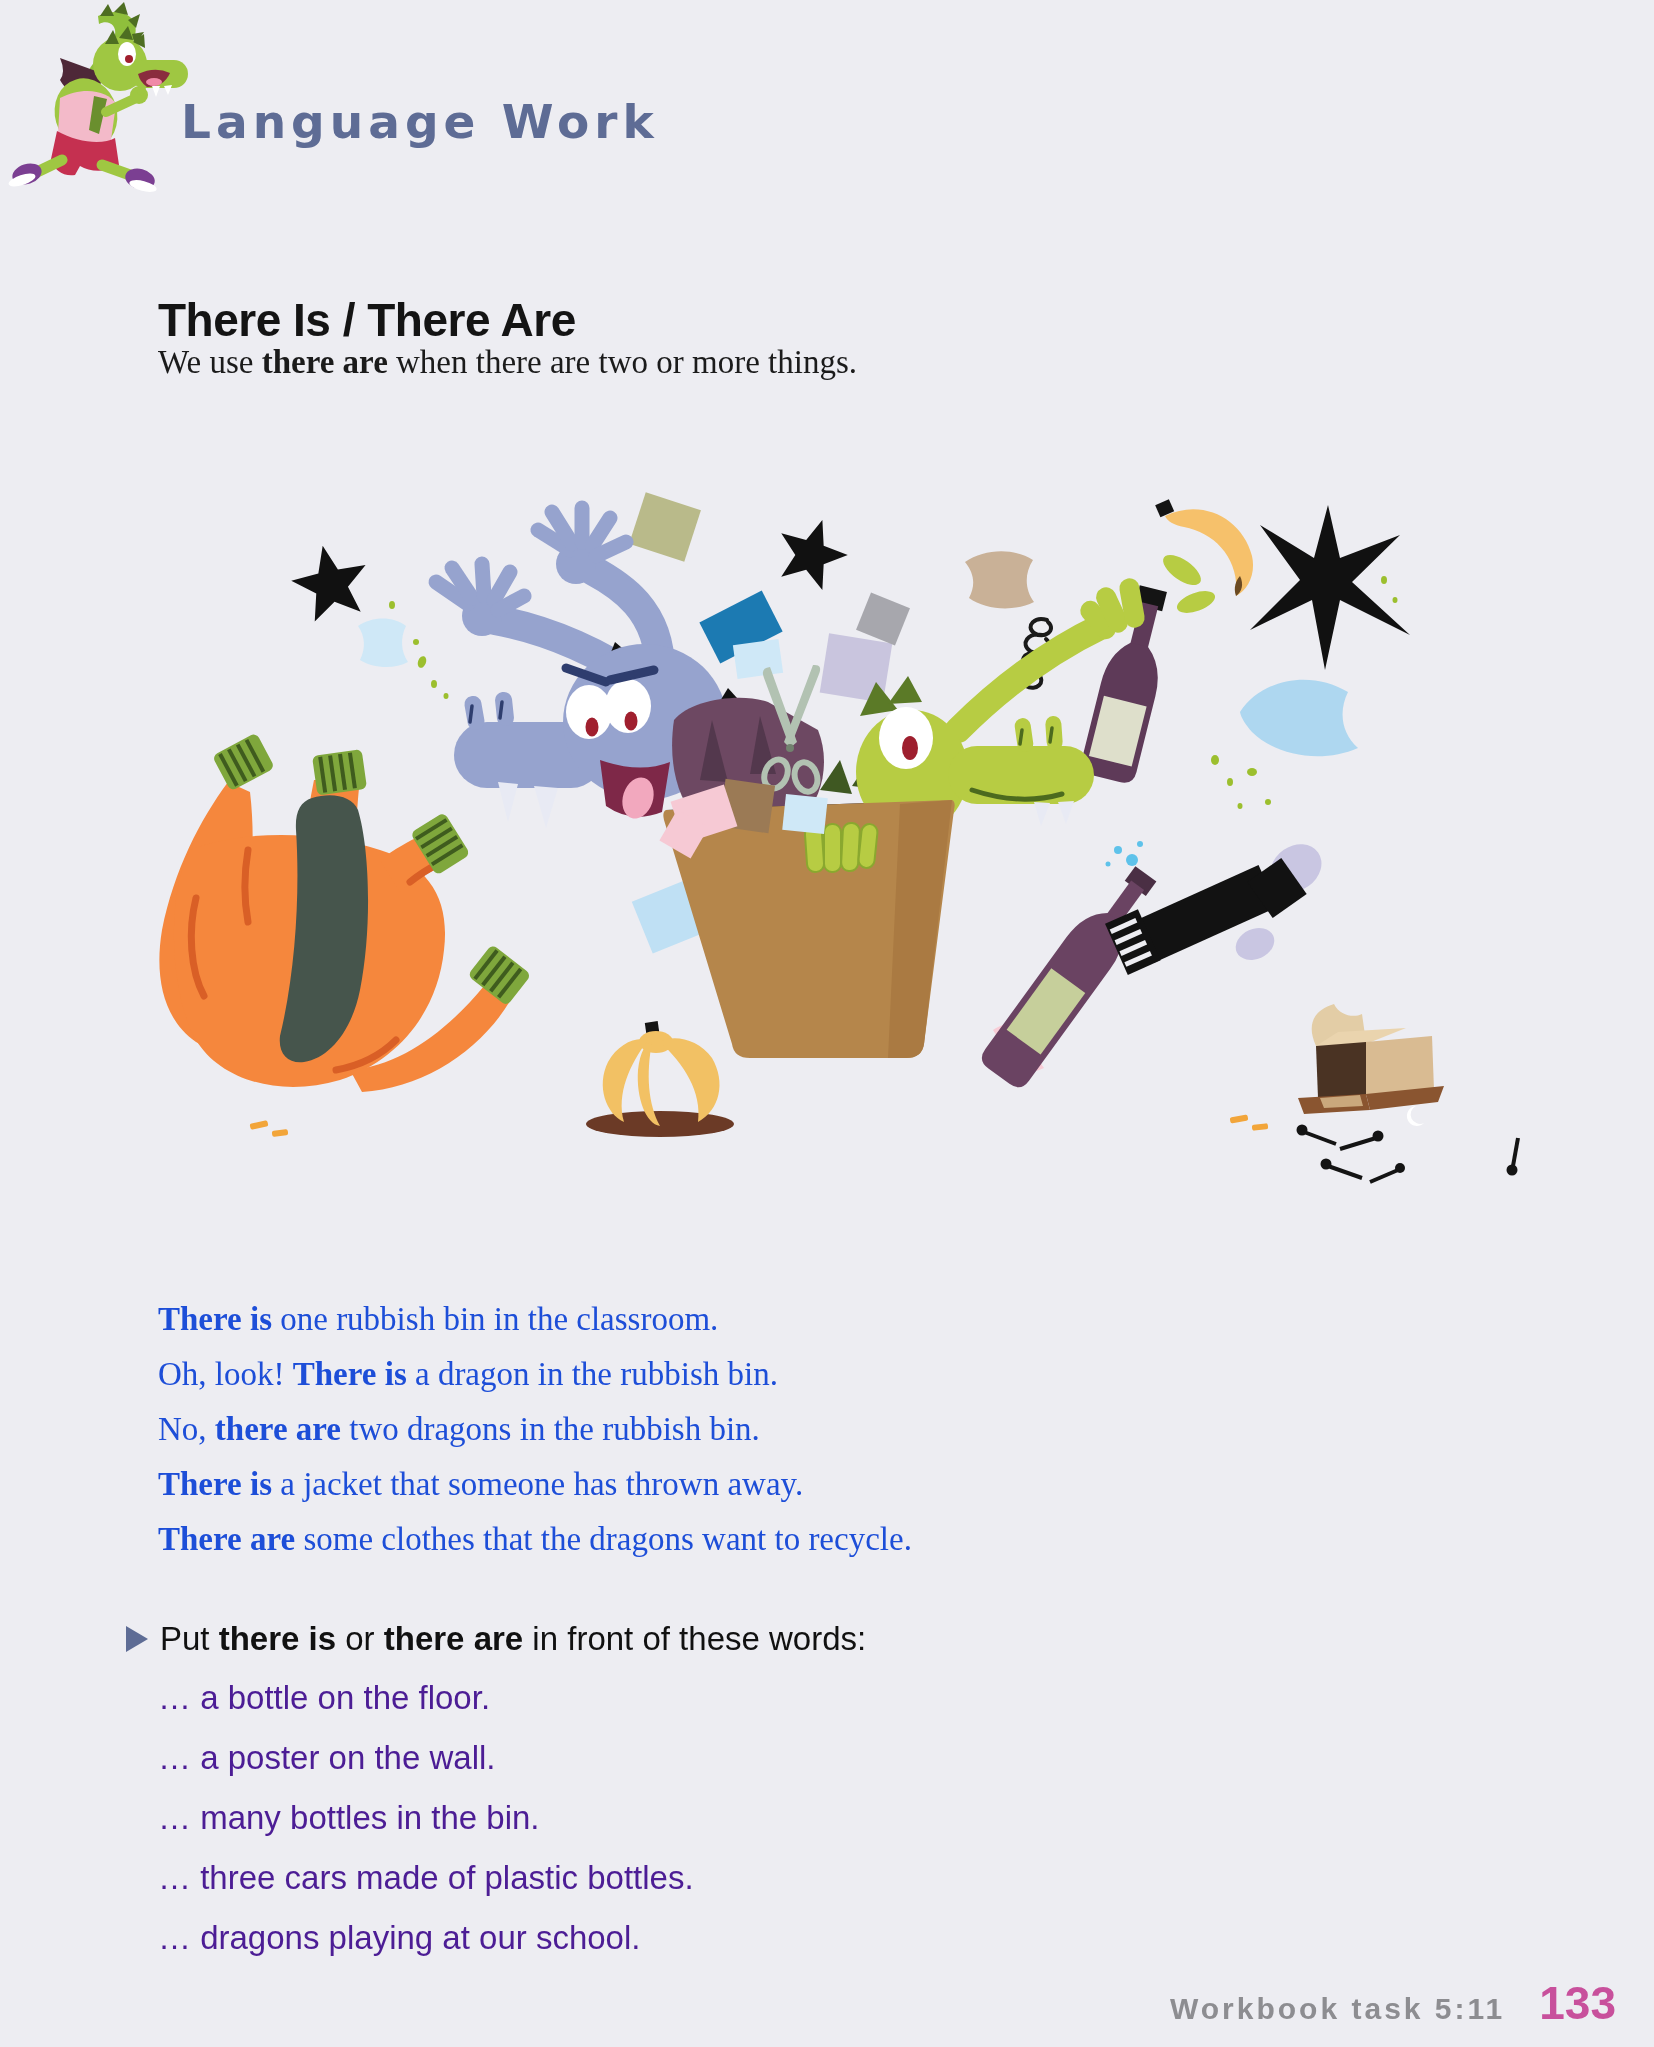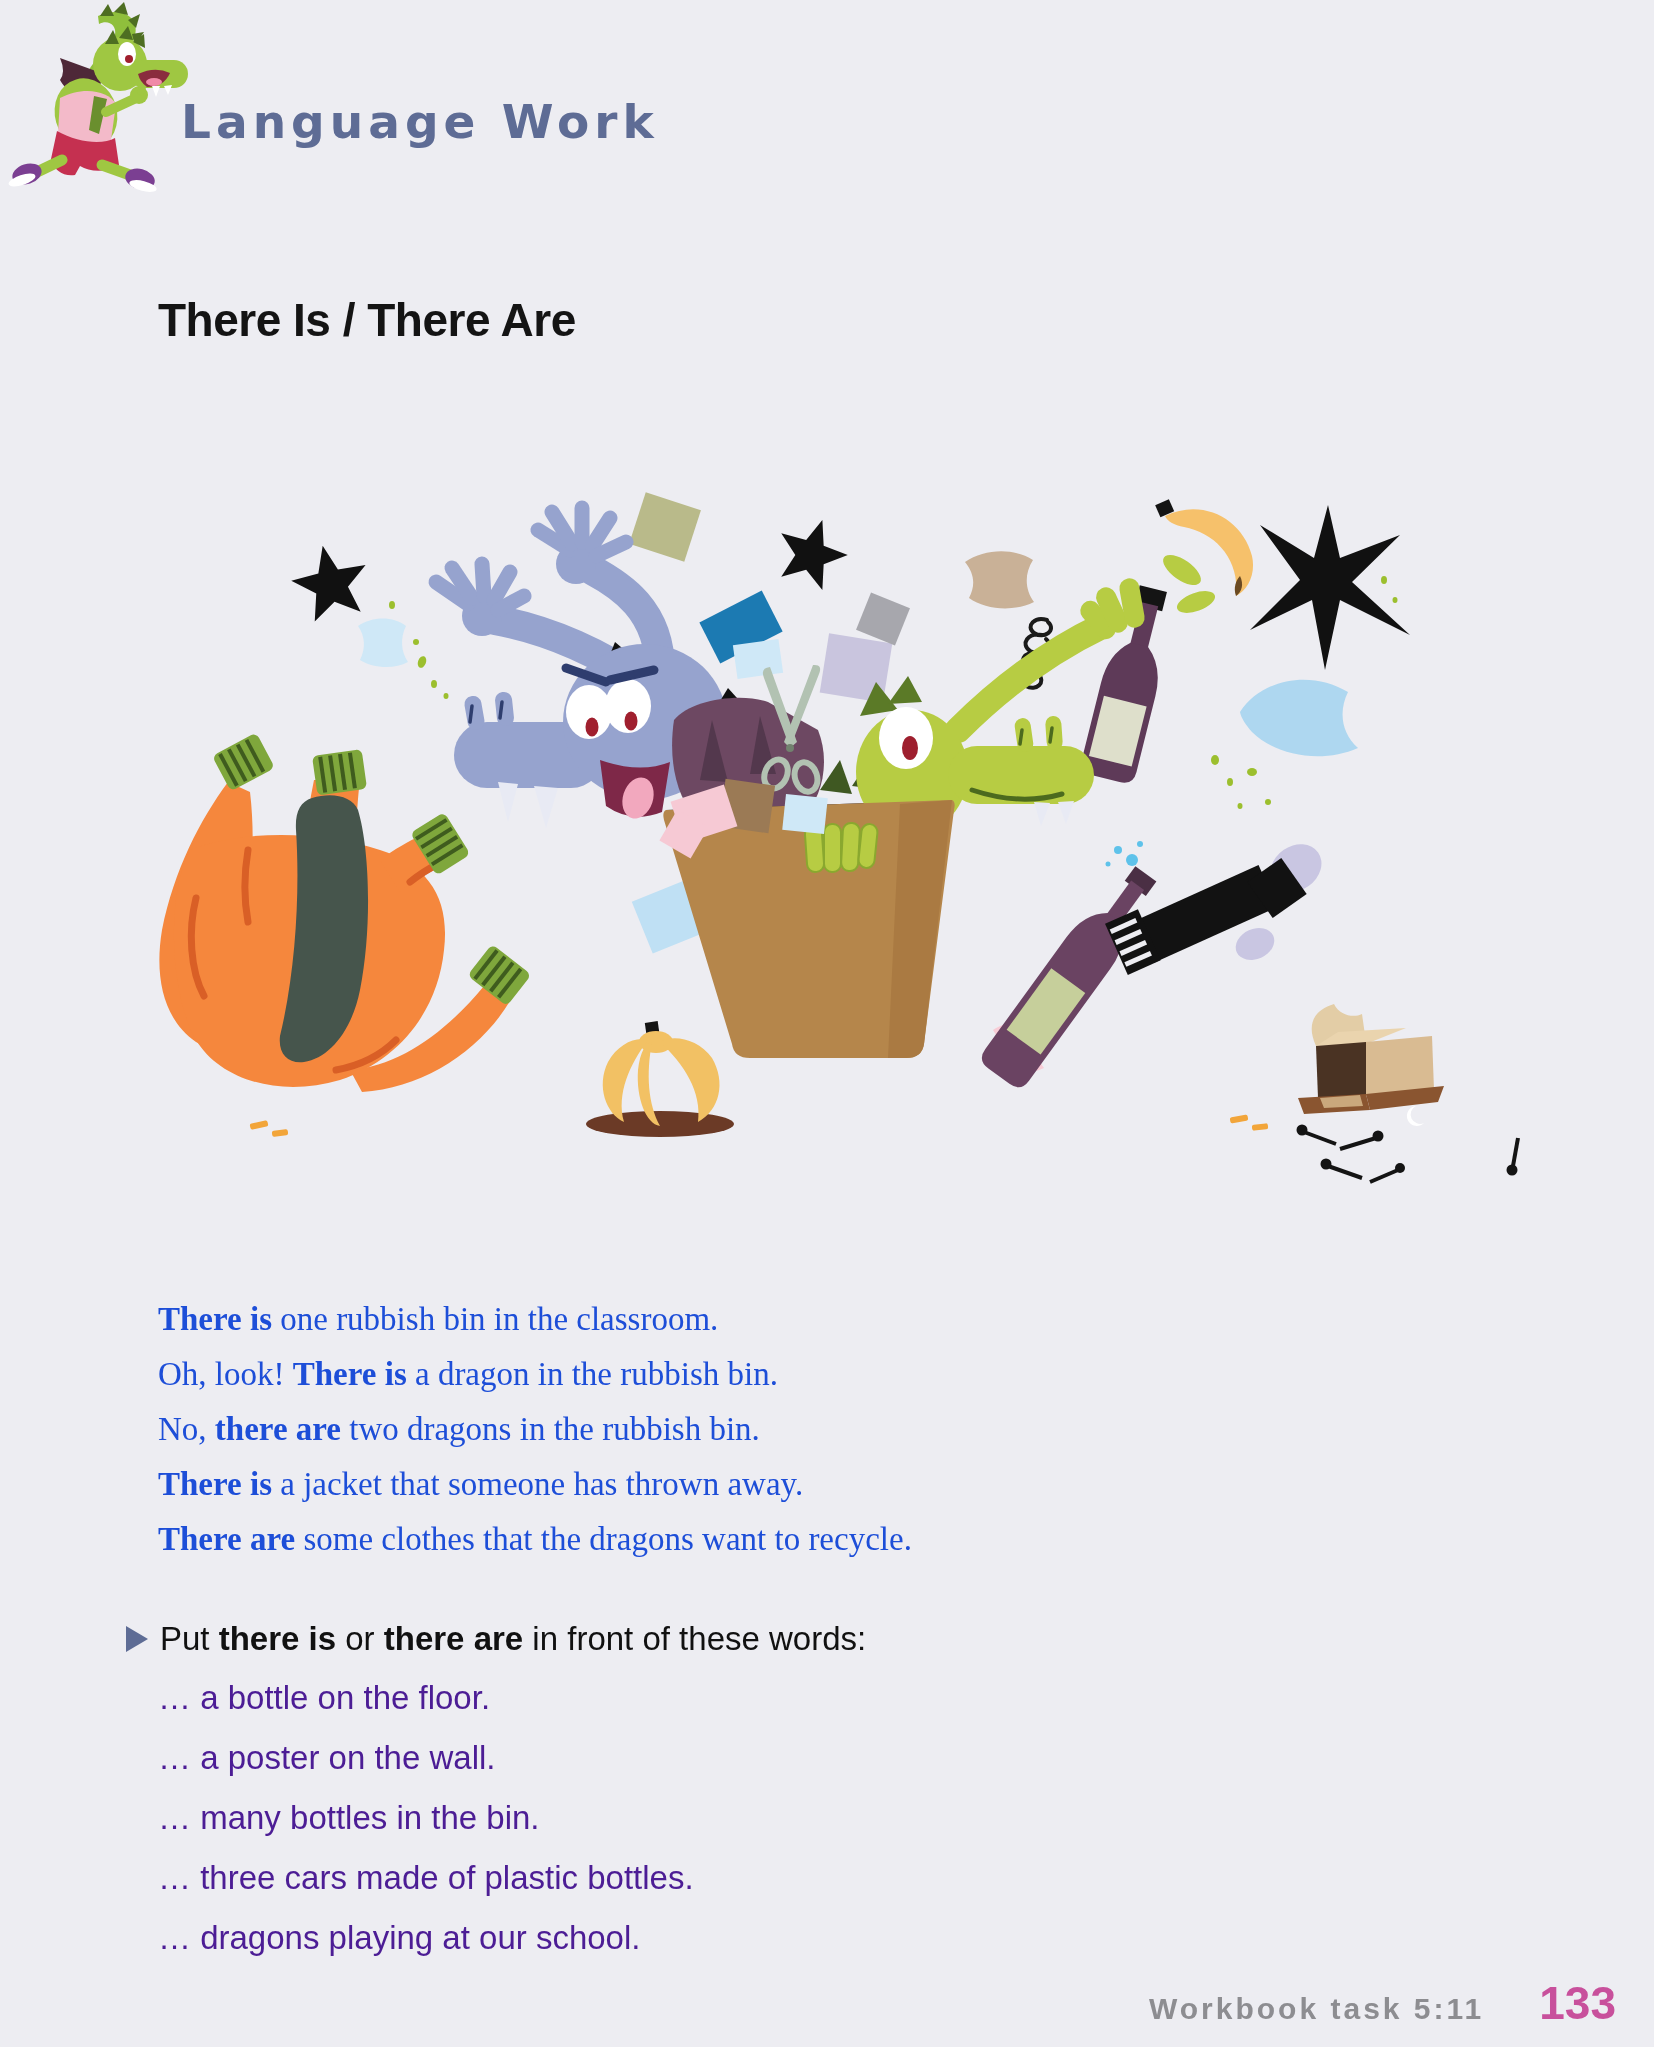--- a/index.html
+++ b/index.html
@@ -14,21 +14,21 @@
         font-size:33px;line-height:56px;color:#1b1b1b;white-space:nowrap;}
   .examples{position:absolute;left:158px;top:1292px;font-family:"Liberation Serif",serif;
         font-size:33px;line-height:55px;color:#1d4ed8;white-space:nowrap;}
   .illustration{position:absolute;left:100px;top:430px;}
   .prompt{position:absolute;left:126px;top:1620px;display:flex;align-items:center;
         font-size:33px;color:#111;white-space:nowrap;}
   .arrow{width:0;height:0;border-left:22px solid #5e6c95;border-top:13px solid transparent;
         border-bottom:13px solid transparent;margin-right:12px;}
   .items{position:absolute;left:158px;top:1668px;font-size:33px;line-height:60px;
         color:#4c1d95;white-space:nowrap;}
-  .footer{position:absolute;right:46px;top:1976px;display:flex;align-items:baseline;gap:21px;}
+  .footer{position:absolute;right:46px;top:1976px;display:flex;align-items:baseline;}
   .task{font-size:30px;font-weight:bold;color:#8d8d91;letter-spacing:3px;white-space:nowrap;}
   .pagenum{font-size:46px;font-weight:bold;color:#c8509c;margin-left:34px;}
   b{font-weight:bold;}
 </style>
 </head>
 <body>
 
 <div class="page">
 
   <svg class="mascot-svg" width="210" height="195" viewBox="0 0 210 195">
@@ -72,20 +72,21 @@
       <polygon points="150,84 154,95 158,84" fill="#ffffff"></polygon>
       <polygon points="162,84 166,93 170,83" fill="#ffffff"></polygon>
     </g>
   </svg>
 
   <div class="logo-title">Language Work</div>
 
   <div class="h1">There Is / There Are</div>
 
   <div class="intro">
+    <div><span>We use </span><b>there are</b><span> when there are two or more things.</span></div>
   </div>
 
   <svg class="illustration" width="1460" height="840" viewBox="0 0 1460 840">
     <defs>
       <polygon id="star5" points="0,-40 10,-13.8 38,-12.4 16.2,5.3 23.5,32.4 0,17 -23.5,32.4 -16.2,5.3 -38,-12.4 -10,-13.8"></polygon>
     </defs>
 
     <g fill="#9cbf2e">
       <ellipse cx="322" cy="232" rx="4" ry="6" transform="rotate(20 322 232)"></ellipse>
       <ellipse cx="334" cy="254" rx="3" ry="4"></ellipse>

